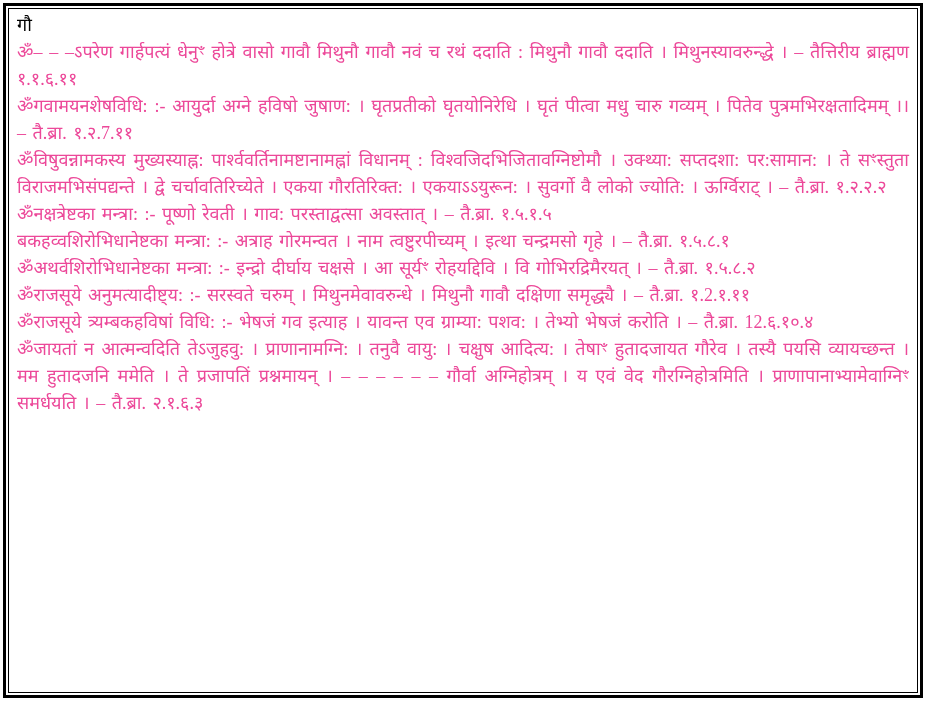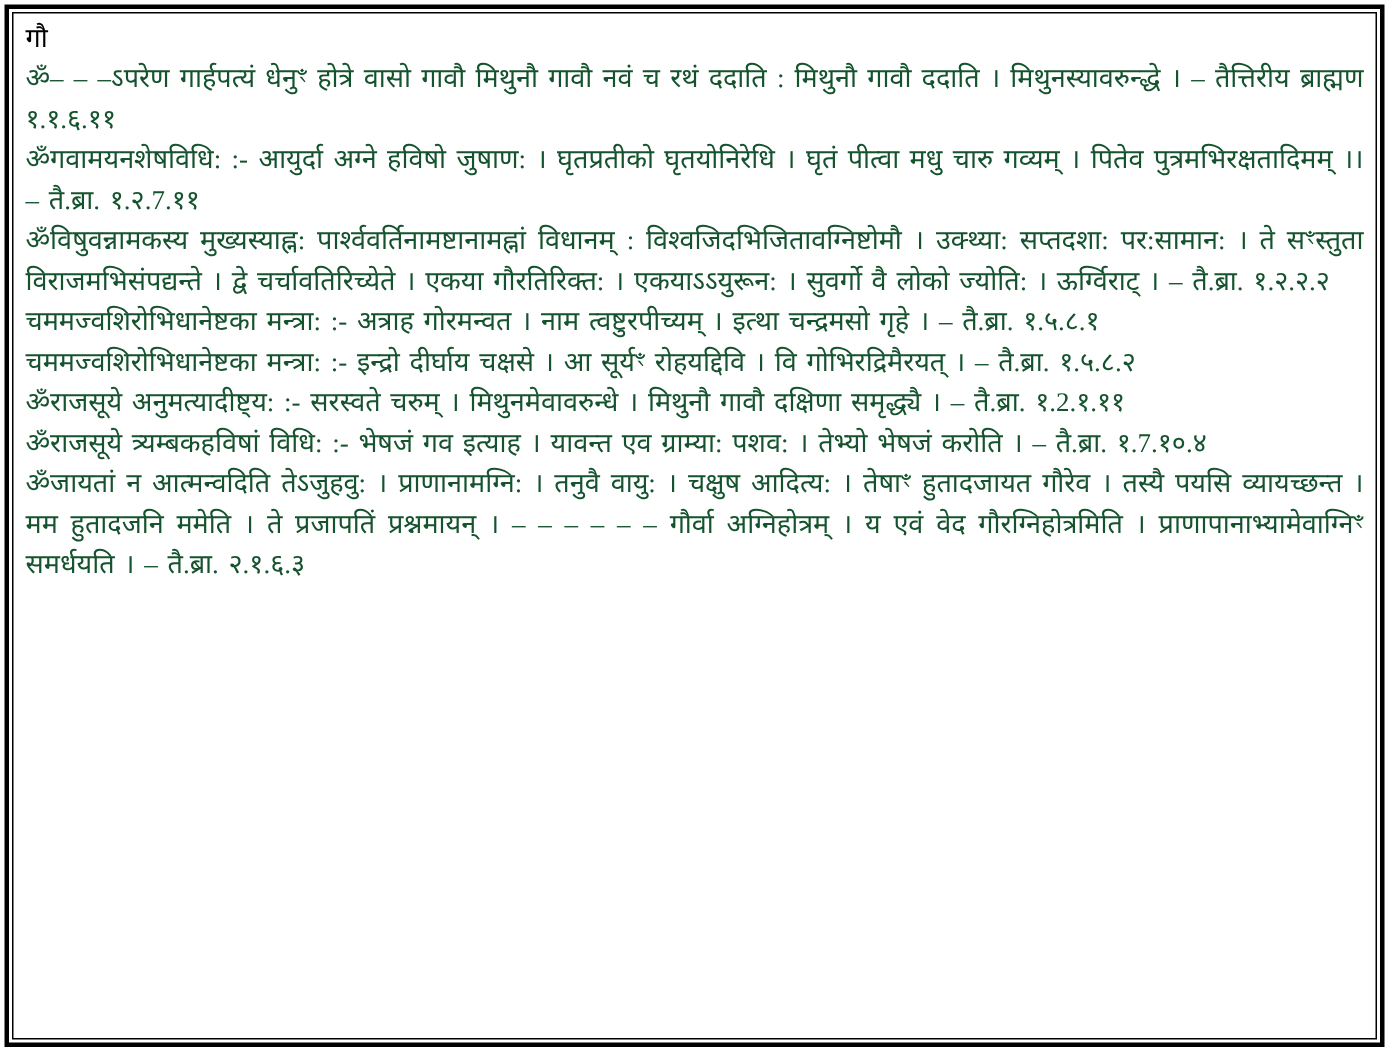--- a/index.html
+++ b/index.html
@@ -30,33 +30,34 @@
     font-size: 18px;
     line-height: 27px;
     color: #000000;
     text-align: left;
   }
   p.entry {
     margin: 0;
     font-family: "Liberation Serif", "DejaVu Serif", serif;
     font-size: 18px;
     line-height: 27px;
-    color: #14532d;
+    color: #ec4899;
     text-align: justify;
     word-spacing: 2px;
   }
 </style>
 </head>
 <body>
 
 <div class="frame">
   <div class="inner">
     <div class="title">गौ</div>
     <p class="entry">ॐ– – –ऽपरेण गार्हपत्यं धेनुꣳ होत्रे वासो गावौ मिथुनौ गावौ नवं च रथं ददाति : मिथुनौ गावौ ददाति । मिथुनस्यावरुन्द्धे । – तैत्तिरीय ब्राह्मण १.१.६.११</p>
     <p class="entry">ॐगवामयनशेषविधि: :- आयुर्दा अग्ने हविषो जुषाण: । घृतप्रतीको घृतयोनिरेधि । घृतं पीत्वा मधु चारु गव्यम् । पितेव पुत्रमभिरक्षतादिमम् ।। – तै.ब्रा. १.२.7.११</p>
     <p class="entry">ॐविषुवन्नामकस्य मुख्यस्याह्न: पार्श्ववर्तिनामष्टानामह्नां विधानम् : विश्वजिदभिजितावग्निष्टोमौ । उक्थ्या: सप्तदशा: पर:सामान: । ते सꣳस्तुता विराजमभिसंपद्यन्ते । द्वे चर्चावतिरिच्येते । एकया गौरतिरिक्त: । एकयाऽऽयुरून: । सुवर्गो वै लोको ज्योति: । ऊर्ग्विराट् । – तै.ब्रा. १.२.२.२</p>
-    <p class="entry">चममज्वशिरोभिधानेष्टका मन्त्रा: :- अत्राह गोरमन्वत । नाम त्वष्टुरपीच्यम् । इत्था चन्द्रमसो गृहे । – तै.ब्रा. १.५.८.१</p>
-    <p class="entry">चममज्वशिरोभिधानेष्टका मन्त्रा: :- इन्द्रो दीर्घाय चक्षसे । आ सूर्यꣳ रोहयद्दिवि । वि गोभिरद्रिमैरयत् । – तै.ब्रा. १.५.८.२</p>
+    <p class="entry">ॐनक्षत्रेष्टका मन्त्रा: :- पूष्णो रेवती । गाव: परस्ताद्वत्सा अवस्तात् । – तै.ब्रा. १.५.१.५</p>
+    <p class="entry">बकहव्वशिरोभिधानेष्टका मन्त्रा: :- अत्राह गोरमन्वत । नाम त्वष्टुरपीच्यम् । इत्था चन्द्रमसो गृहे । – तै.ब्रा. १.५.८.१</p>
+    <p class="entry">ॐअथर्वशिरोभिधानेष्टका मन्त्रा: :- इन्द्रो दीर्घाय चक्षसे । आ सूर्यꣳ रोहयद्दिवि । वि गोभिरद्रिमैरयत् । – तै.ब्रा. १.५.८.२</p>
     <p class="entry">ॐराजसूये अनुमत्यादीष्ट्य: :- सरस्वते चरुम् । मिथुनमेवावरुन्धे । मिथुनौ गावौ दक्षिणा समृद्ध्यै । – तै.ब्रा. १.2.१.११</p>
-    <p class="entry">ॐराजसूये त्र्यम्बकहविषां विधि: :- भेषजं गव इत्याह । यावन्त एव ग्राम्या: पशव: । तेभ्यो भेषजं करोति । – तै.ब्रा. १.7.१०.४</p>
+    <p class="entry">ॐराजसूये त्र्यम्बकहविषां विधि: :- भेषजं गव इत्याह । यावन्त एव ग्राम्या: पशव: । तेभ्यो भेषजं करोति । – तै.ब्रा. 12.६.१०.४</p>
     <p class="entry">ॐजायतां न आत्मन्वदिति तेऽजुहवु: । प्राणानामग्नि: । तनुवै वायु: । चक्षुष आदित्य: । तेषाꣳ हुतादजायत गौरेव । तस्यै पयसि व्यायच्छन्त । मम हुतादजनि ममेति । ते प्रजापतिं प्रश्नमायन् । – – – – – – गौर्वा अग्निहोत्रम् । य एवं वेद गौरग्निहोत्रमिति । प्राणापानाभ्यामेवाग्निꣳ समर्धयति । – तै.ब्रा. २.१.६.३</p>
   </div>
 </div>
 
 </body></html>

